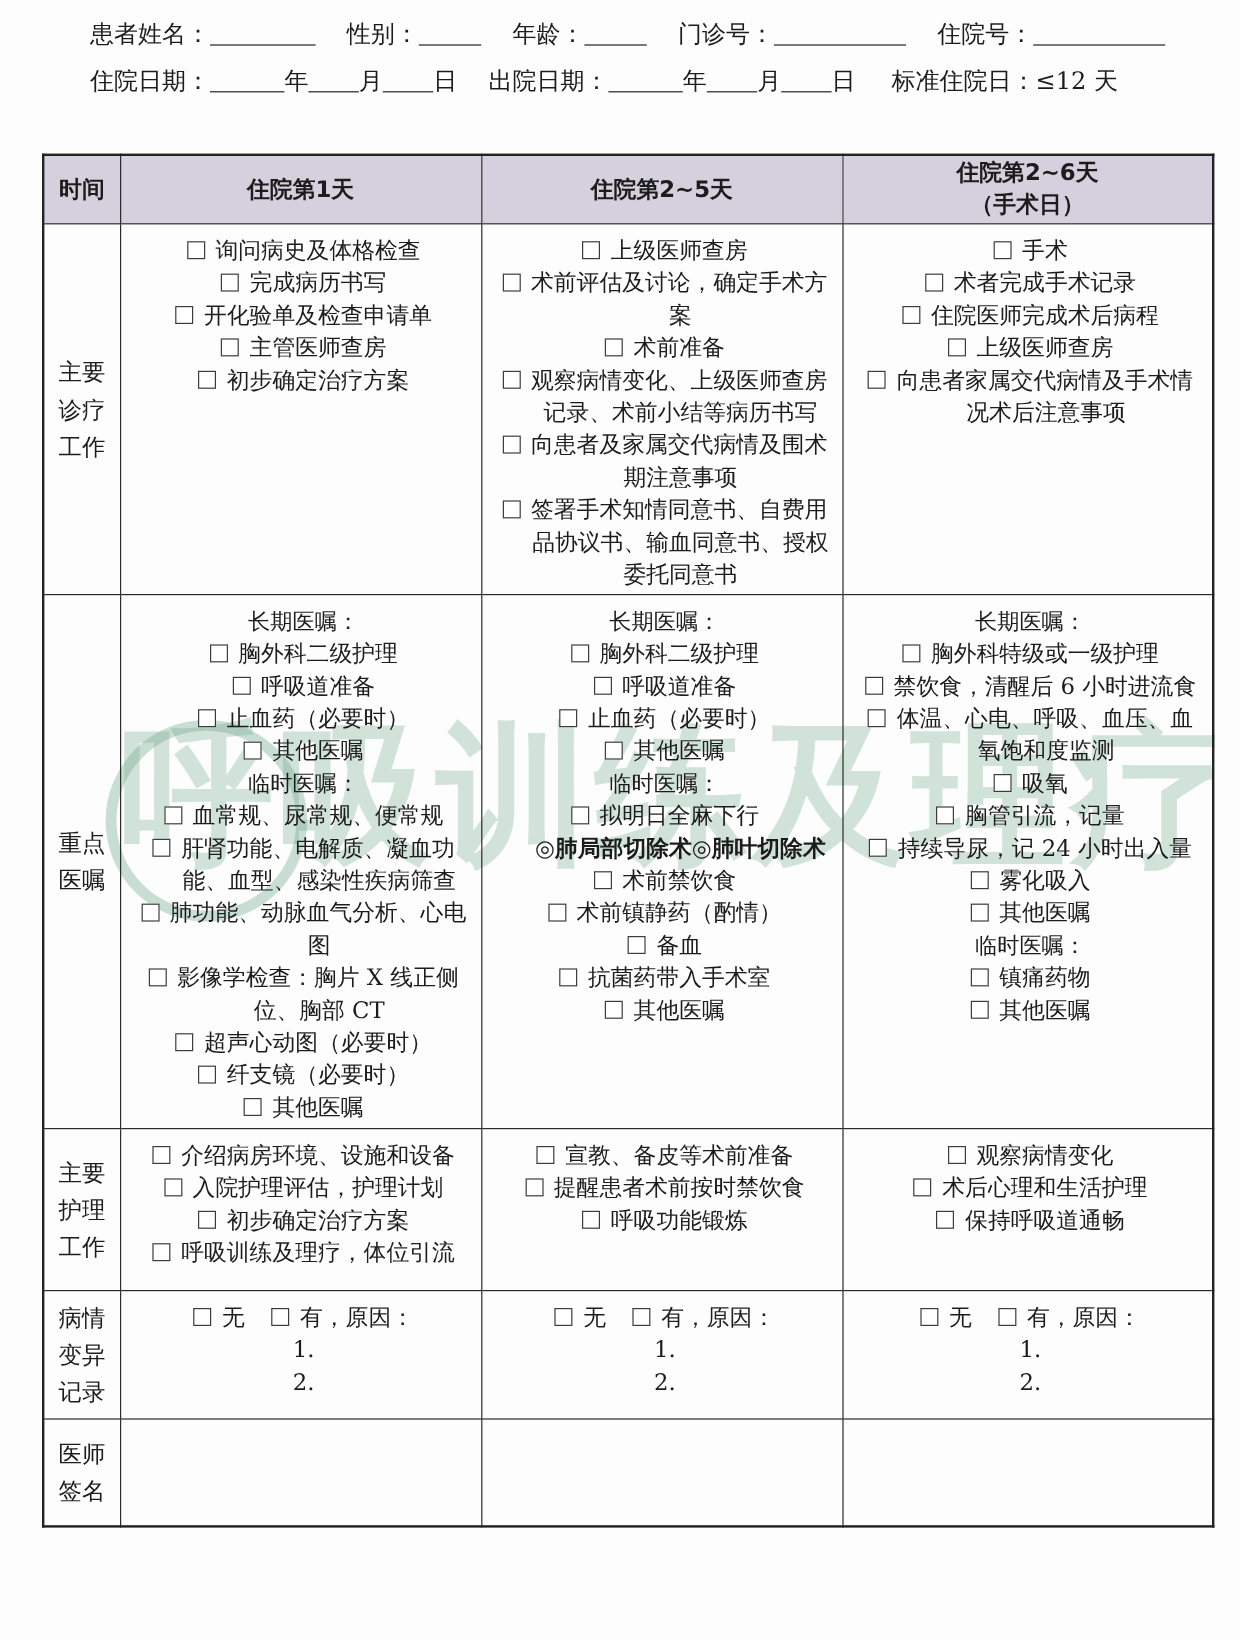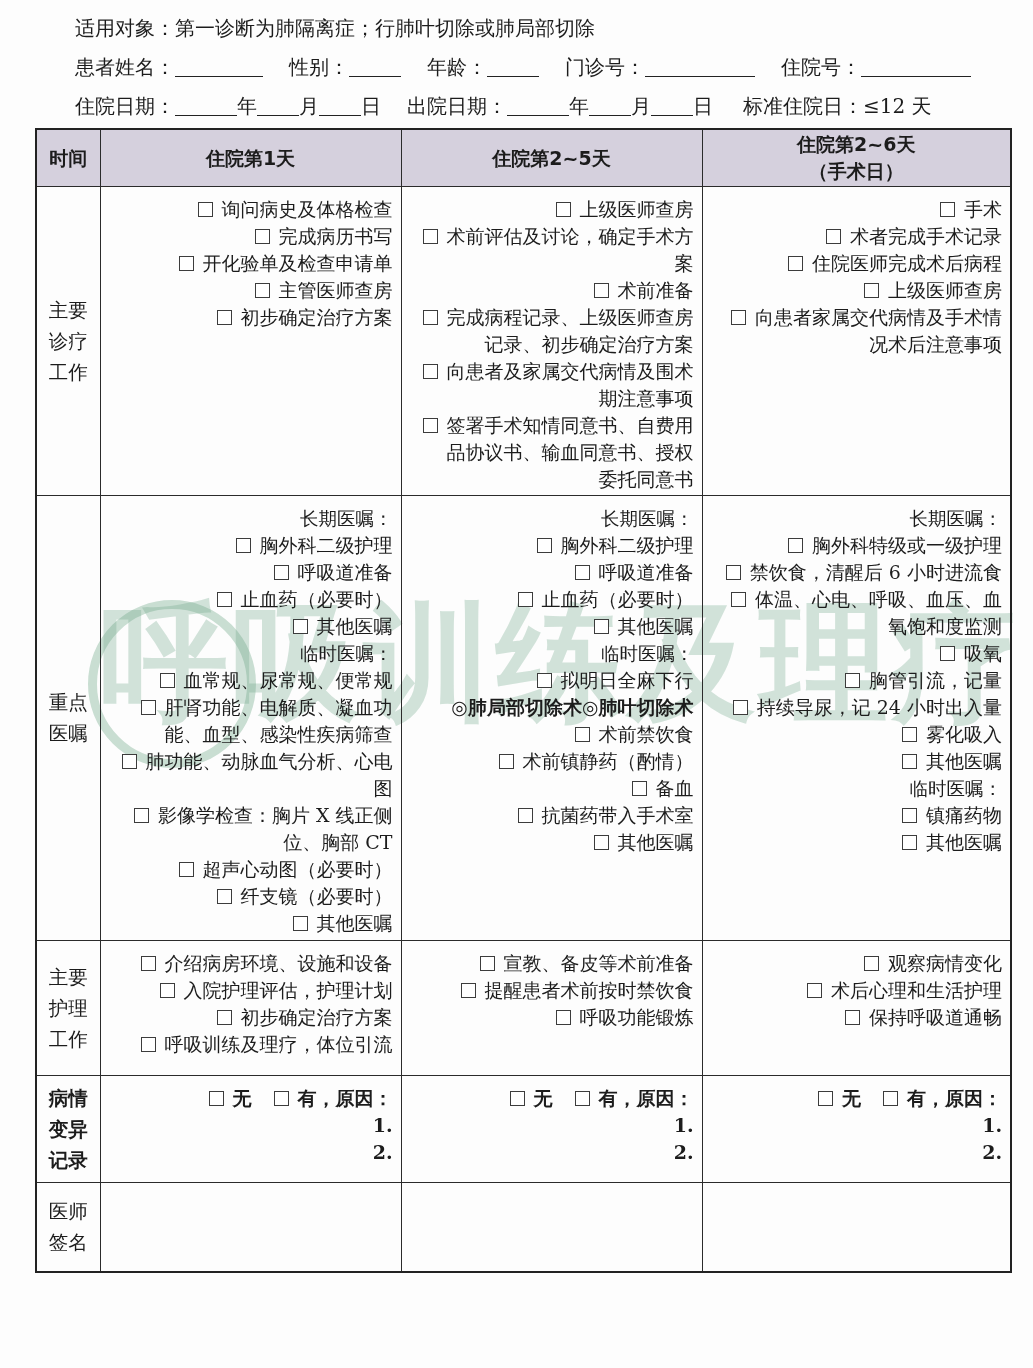--- a/index.html
+++ b/index.html
@@ -44,21 +44,21 @@
     background:var(--hdr-bg,#d5d0dd);
     font-family:"DejaVu Sans","Liberation Sans",sans-serif;
     font-weight:600;font-size:19px;line-height:27px;
     text-align:center;vertical-align:middle;
   }
   td.rlabel{
     text-align:center;vertical-align:middle;
     font-size:19.5px;line-height:31px;padding:0 4px;
   }
   td.content{
-    vertical-align:top;text-align:right;
+    vertical-align:top;text-align:center;
     padding:9px 8px 2px 13px;
     font-size:19px;line-height:27px;
   }
   .cb{
     display:inline-block;width:13px;height:13px;
     border:1.6px solid #3c3c3c;background:#fff;
     margin-right:9px;vertical-align:-1px;
   }
   .item{text-indent:-26px;padding-left:26px;}
   .head{
@@ -68,21 +68,20 @@
   .plain{text-indent:0;}
   .plain.indent{padding-left:26px;font-weight:bold;}
   .vrsp{display:inline-block;width:22px;}
 </style>
 </head>
 <body>
 
 <div class="page">
 
   <div class="top-header">
-    <div class="th-line">适用对象：第一诊断为肺隔离症；行肺叶切除或肺局部切除</div>
     <div class="th-line"><span class="flabel">患者姓名：</span><span class="blank" style="width: 88px;"></span><span class="fgap" style="width: 26px;"></span><span class="flabel">性别：</span><span class="blank" style="width: 52px;"></span><span class="fgap" style="width: 26px;"></span><span class="flabel">年龄：</span><span class="blank" style="width: 52px;"></span><span class="fgap" style="width: 26px;"></span><span class="flabel">门诊号：</span><span class="blank" style="width: 110px;"></span><span class="fgap" style="width: 26px;"></span><span class="flabel">住院号：</span><span class="blank" style="width: 110px;"></span></div>
     <div class="th-line"><span class="flabel">住院日期：</span><span class="blank" style="width: 62px;"></span><span class="flabel">年</span><span class="blank" style="width: 42px;"></span><span class="flabel">月</span><span class="blank" style="width: 42px;"></span><span class="flabel">日</span><span class="fgap" style="width: 26px;"></span><span class="flabel">出院日期：</span><span class="blank" style="width: 62px;"></span><span class="flabel">年</span><span class="blank" style="width: 42px;"></span><span class="flabel">月</span><span class="blank" style="width: 42px;"></span><span class="flabel">日</span><span class="fgap" style="width: 30px;"></span><span class="flabel">标准住院日：≤12 天</span></div>
   </div>
 
   <div class="watermark">
     <div class="wm-circle"></div>
     <div class="wm-text">呼吸训练及理疗</div>
   </div>
 
   <table class="pathway" style="--hdr-bg: #d5d0dd;">
@@ -120,21 +119,21 @@
             <div class="item"><span class="cb"></span><span>询问病史及体格检查</span></div>
             <div class="item"><span class="cb"></span><span>完成病历书写</span></div>
             <div class="item"><span class="cb"></span><span>开化验单及检查申请单</span></div>
             <div class="item"><span class="cb"></span><span>主管医师查房</span></div>
             <div class="item"><span class="cb"></span><span>初步确定治疗方案</span></div>
           </td>
           <td class="content">
             <div class="item"><span class="cb"></span><span>上级医师查房</span></div>
             <div class="item"><span class="cb"></span><span>术前评估及讨论，确定手术方案</span></div>
             <div class="item"><span class="cb"></span><span>术前准备</span></div>
-            <div class="item"><span class="cb"></span><span>完成病程记录、上级医师查房记录、初步确定治疗方案</span></div>
+            <div class="item"><span class="cb"></span><span>观察病情变化、上级医师查房记录、术前小结等病历书写</span></div>
             <div class="item"><span class="cb"></span><span>向患者及家属交代病情及围术期注意事项</span></div>
             <div class="item"><span class="cb"></span><span>签署手术知情同意书、自费用品协议书、输血同意书、授权委托同意书</span></div>
           </td>
           <td class="content">
             <div class="item"><span class="cb"></span><span>手术</span></div>
             <div class="item"><span class="cb"></span><span>术者完成手术记录</span></div>
             <div class="item"><span class="cb"></span><span>住院医师完成术后病程</span></div>
             <div class="item"><span class="cb"></span><span>上级医师查房</span></div>
             <div class="item"><span class="cb"></span><span>向患者家属交代病情及手术情况术后注意事项</span></div>
           </td>
@@ -205,21 +204,21 @@
             <div class="item"><span class="cb"></span><span>宣教、备皮等术前准备</span></div>
             <div class="item"><span class="cb"></span><span>提醒患者术前按时禁饮食</span></div>
             <div class="item"><span class="cb"></span><span>呼吸功能锻炼</span></div>
           </td>
           <td class="content">
             <div class="item"><span class="cb"></span><span>观察病情变化</span></div>
             <div class="item"><span class="cb"></span><span>术后心理和生活护理</span></div>
             <div class="item"><span class="cb"></span><span>保持呼吸道通畅</span></div>
           </td>
         </tr>
-        <tr style="height: 107px; font-weight: bold;">
+        <tr style="height: 107px;">
           <td class="rlabel">
             <div>病情</div>
             <div>变异</div>
             <div>记录</div>
           </td>
           <td class="content">
             <div class="plain"><span class="cb"></span><span>无</span><span class="vrsp"></span><span class="cb"></span><span>有，原因：</span></div>
             <div class="plain">1.</div>
             <div class="plain">2.</div>
           </td>

